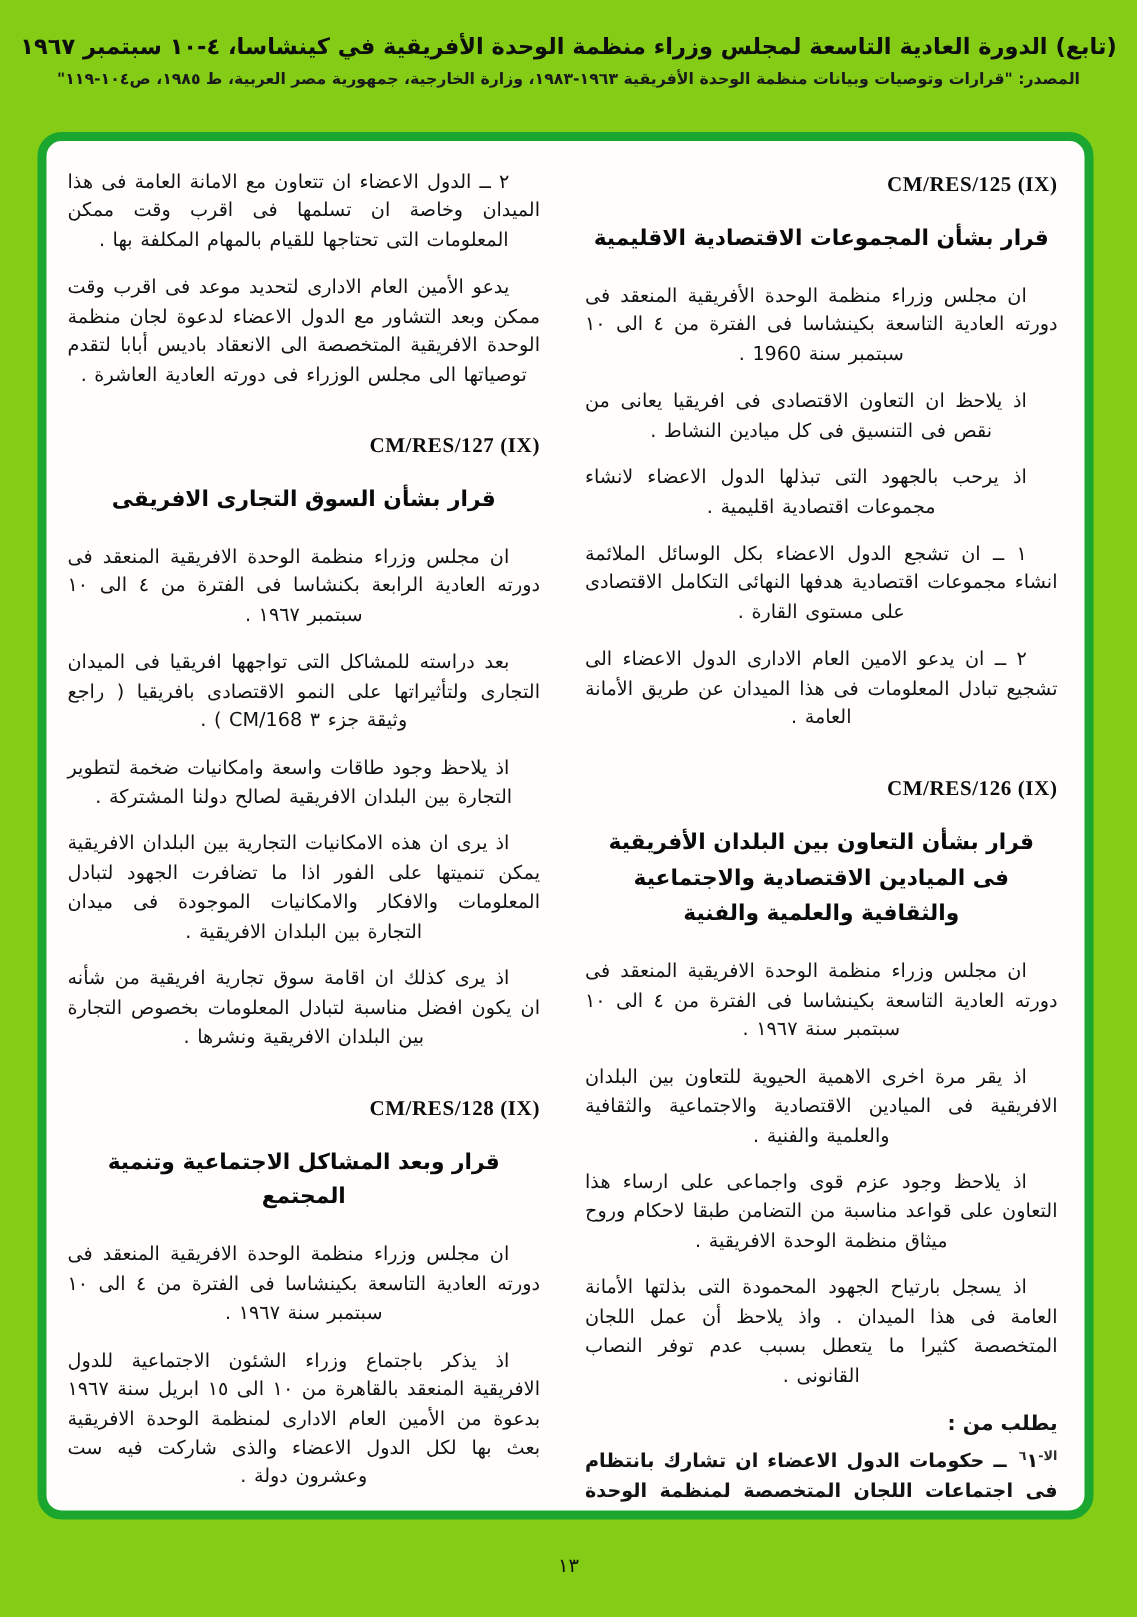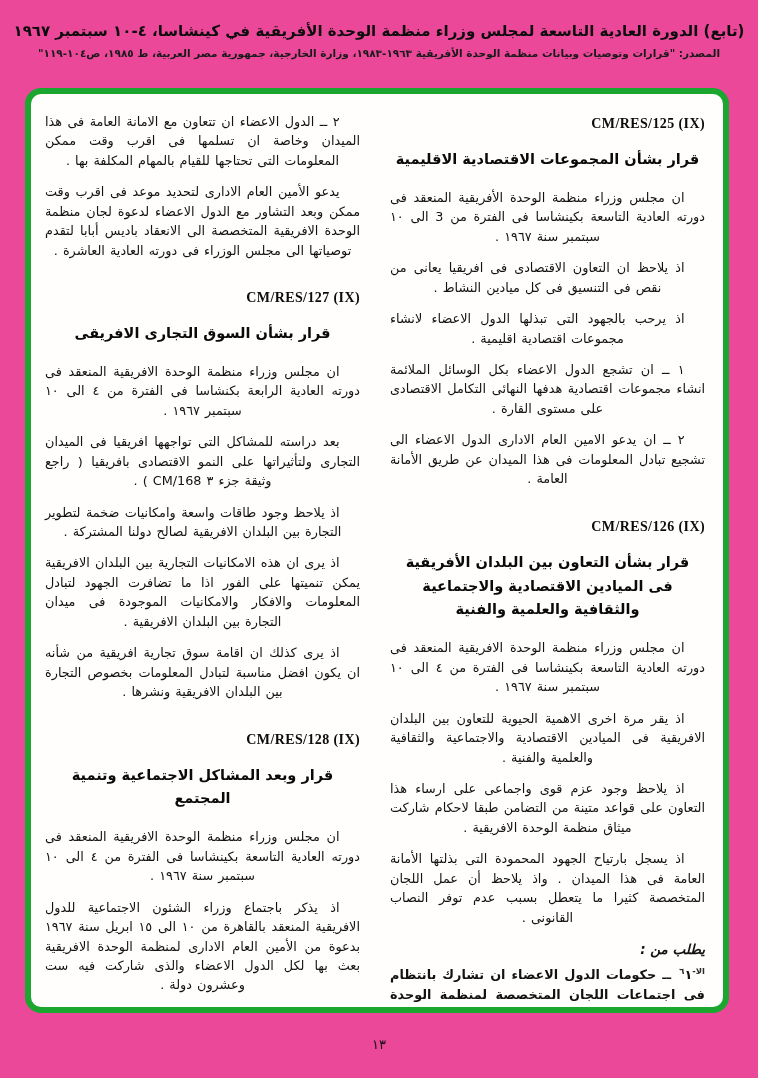--- a/index.html
+++ b/index.html
@@ -1,19 +1,19 @@
 <!DOCTYPE html>
 <html lang="ar"><head>
 <meta charset="utf-8">
 <style>
   html,body{margin:0;padding:0;background:#fff;}
   .page{
     position:relative;
     width:758px;height:1078px;
-    background:#ec4899;
+    background:#84cc16;
     overflow:hidden;
     font-family:"DejaVu Sans",sans-serif;
     color:#121212;
   }
   .header{
     position:absolute;top:20px;left:0;width:758px;
     text-align:center;direction:rtl;
   }
   .header-line1{
     font-weight:bold;font-size:15px;line-height:1.5;color:#0d0d0d;
@@ -53,21 +53,21 @@
   }
   .block.para{
     font-size:12.8px;line-height:1.52;
     text-align:justify;text-align-last:center;
     -moz-text-align-last:center;
     text-indent:1.6em;
     word-spacing:1px;
   }
   .block.label{
     font-weight:bold;text-align:right;
-    font-size:13.5px;margin:14px 0 8px;text-indent:0;font-style:italic;
+    font-size:13.5px;margin:14px 0 8px;text-indent:0;
   }
   .block.para_bold{
     font-weight:bold;font-size:12.8px;line-height:1.55;
     text-align:justify;text-align-last:right;
     -moz-text-align-last:right;
     text-indent:0;
   }
   .annot{
     font-size:8.5px;font-weight:bold;color:#2a2a2a;
     vertical-align:super;margin-left:2px;
@@ -86,32 +86,32 @@
   <div class="header">
     <div class="header-line1">(تابع) الدورة العادية التاسعة لمجلس وزراء منظمة الوحدة الأفريقية في كينشاسا، ٤-١٠ سبتمبر ١٩٦٧</div>
     <div class="header-line2">المصدر: "قرارات وتوصيات وبيانات منظمة الوحدة الأفريقية ١٩٦٣-١٩٨٣، وزارة الخارجية، جمهورية مصر العربية، ط ١٩٨٥، ص١٠٤-١١٩"</div>
   </div>
 
   <div class="res-box">
     <div class="columns">
       <div class="col">
           <div class="block code">CM/RES/125 (IX)</div>
           <div class="block heading">قرار بشأن المجموعات الاقتصادية الاقليمية</div>
-          <div class="block para">ان مجلس وزراء منظمة الوحدة الأفريقية المنعقد فى دورته العادية التاسعة بكينشاسا فى الفترة من 3 الى ١٠ سبتمبر سنة ١٩٦٧ .</div>
+          <div class="block para">ان مجلس وزراء منظمة الوحدة الأفريقية المنعقد فى دورته العادية التاسعة بكينشاسا فى الفترة من ٤ الى ١٠ سبتمبر سنة 1960 .</div>
           <div class="block para">اذ يلاحظ ان التعاون الاقتصادى فى افريقيا يعانى من نقص فى التنسيق فى كل ميادين النشاط .</div>
           <div class="block para">اذ يرحب بالجهود التى تبذلها الدول الاعضاء لانشاء مجموعات اقتصادية اقليمية .</div>
           <div class="block para">١ ــ ان تشجع الدول الاعضاء بكل الوسائل الملائمة انشاء مجموعات اقتصادية هدفها النهائى التكامل الاقتصادى على مستوى القارة .</div>
           <div class="block para">٢ ــ ان يدعو الامين العام الادارى الدول الاعضاء الى تشجيع تبادل المعلومات فى هذا الميدان عن طريق الأمانة العامة .</div>
           <div class="block code">CM/RES/126 (IX)</div>
           <div class="block heading">قرار بشأن التعاون بين البلدان الأفريقية
 فى الميادين الاقتصادية والاجتماعية
 والثقافية والعلمية والفنية</div>
           <div class="block para">ان مجلس وزراء منظمة الوحدة الافريقية المنعقد فى دورته العادية التاسعة بكينشاسا فى الفترة من ٤ الى ١٠ سبتمبر سنة ١٩٦٧ .</div>
           <div class="block para">اذ يقر مرة اخرى الاهمية الحيوية للتعاون بين البلدان الافريقية فى الميادين الاقتصادية والاجتماعية والثقافية والعلمية والفنية .</div>
-          <div class="block para">اذ يلاحظ وجود عزم قوى واجماعى على ارساء هذا التعاون على قواعد متينة من التضامن طبقا لاحكام شاركت ميثاق منظمة الوحدة الافريقية .</div>
+          <div class="block para">اذ يلاحظ وجود عزم قوى واجماعى على ارساء هذا التعاون على قواعد مناسبة من التضامن طبقا لاحكام وروح ميثاق منظمة الوحدة الافريقية .</div>
           <div class="block para">اذ يسجل بارتياح الجهود المحمودة التى بذلتها الأمانة العامة فى هذا الميدان . واذ يلاحظ أن عمل اللجان المتخصصة كثيرا ما يتعطل بسبب عدم توفر النصاب القانونى .</div>
           <div class="block label">يطلب من :</div>
           <div class="block para_bold"><span class="annot">الا-٦</span>١ ــ حكومات الدول الاعضاء ان تشارك بانتظام فى اجتماعات اللجان المتخصصة لمنظمة الوحدة الافريقية.</div>
         </div>
       <div class="col">
           <div class="block para">٢ ــ الدول الاعضاء ان تتعاون مع الامانة العامة فى هذا الميدان وخاصة ان تسلمها فى اقرب وقت ممكن المعلومات التى تحتاجها للقيام بالمهام المكلفة بها .</div>
           <div class="block para">يدعو الأمين العام الادارى لتحديد موعد فى اقرب وقت ممكن وبعد التشاور مع الدول الاعضاء لدعوة لجان منظمة الوحدة الافريقية المتخصصة الى الانعقاد باديس أبابا لتقدم توصياتها الى مجلس الوزراء فى دورته العادية العاشرة .</div>
           <div class="block code">CM/RES/127 (IX)</div>
           <div class="block heading">قرار بشأن السوق التجارى الافريقى</div>
           <div class="block para">ان مجلس وزراء منظمة الوحدة الافريقية المنعقد فى دورته العادية الرابعة بكنشاسا فى الفترة من ٤ الى ١٠ سبتمبر ١٩٦٧ .</div>

